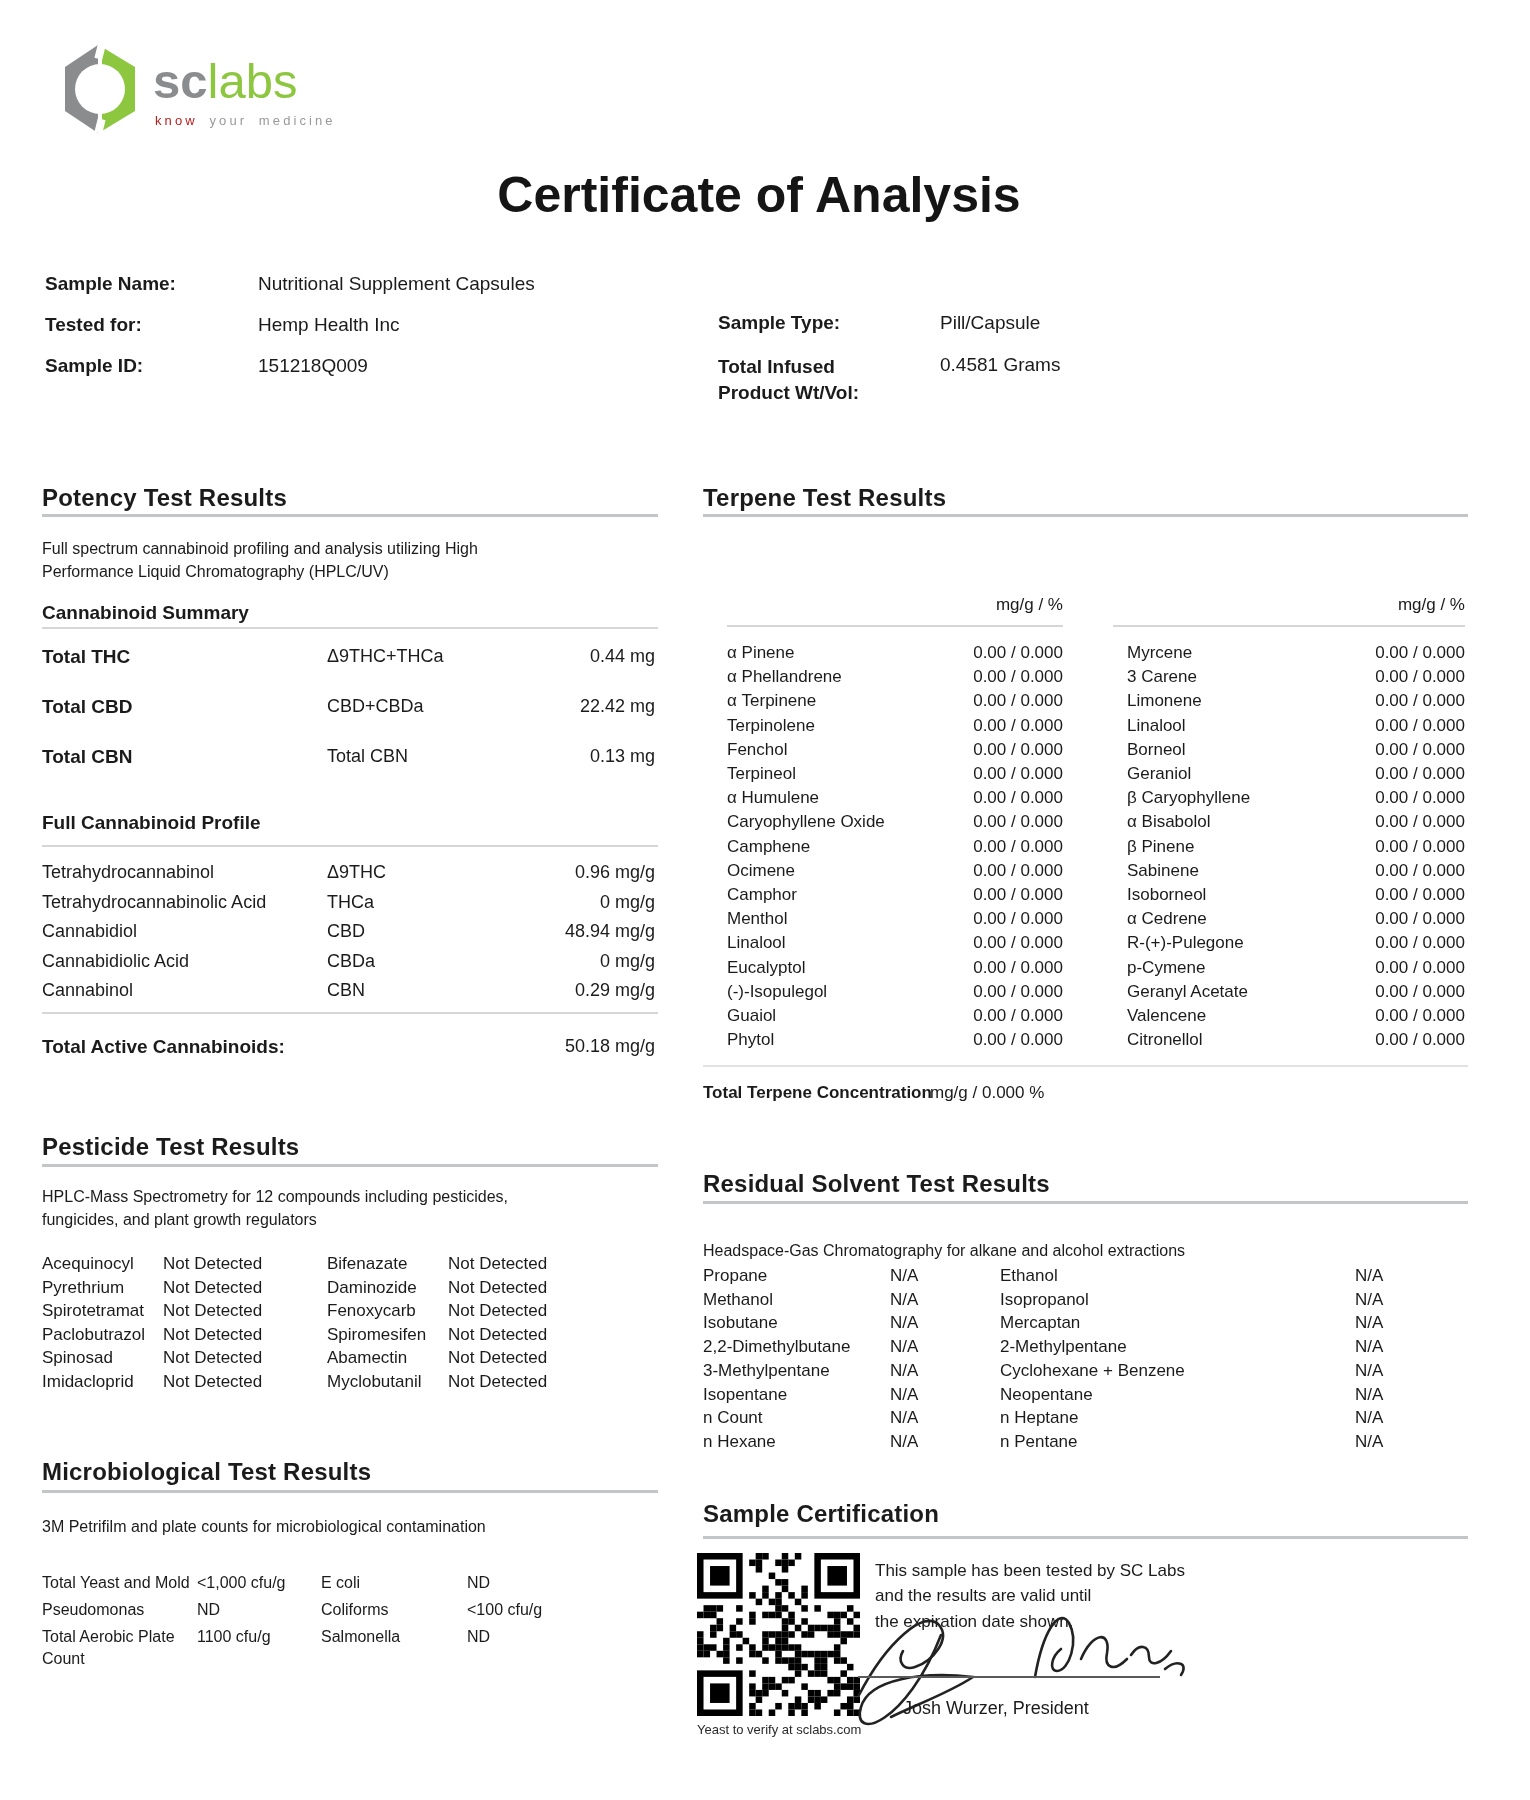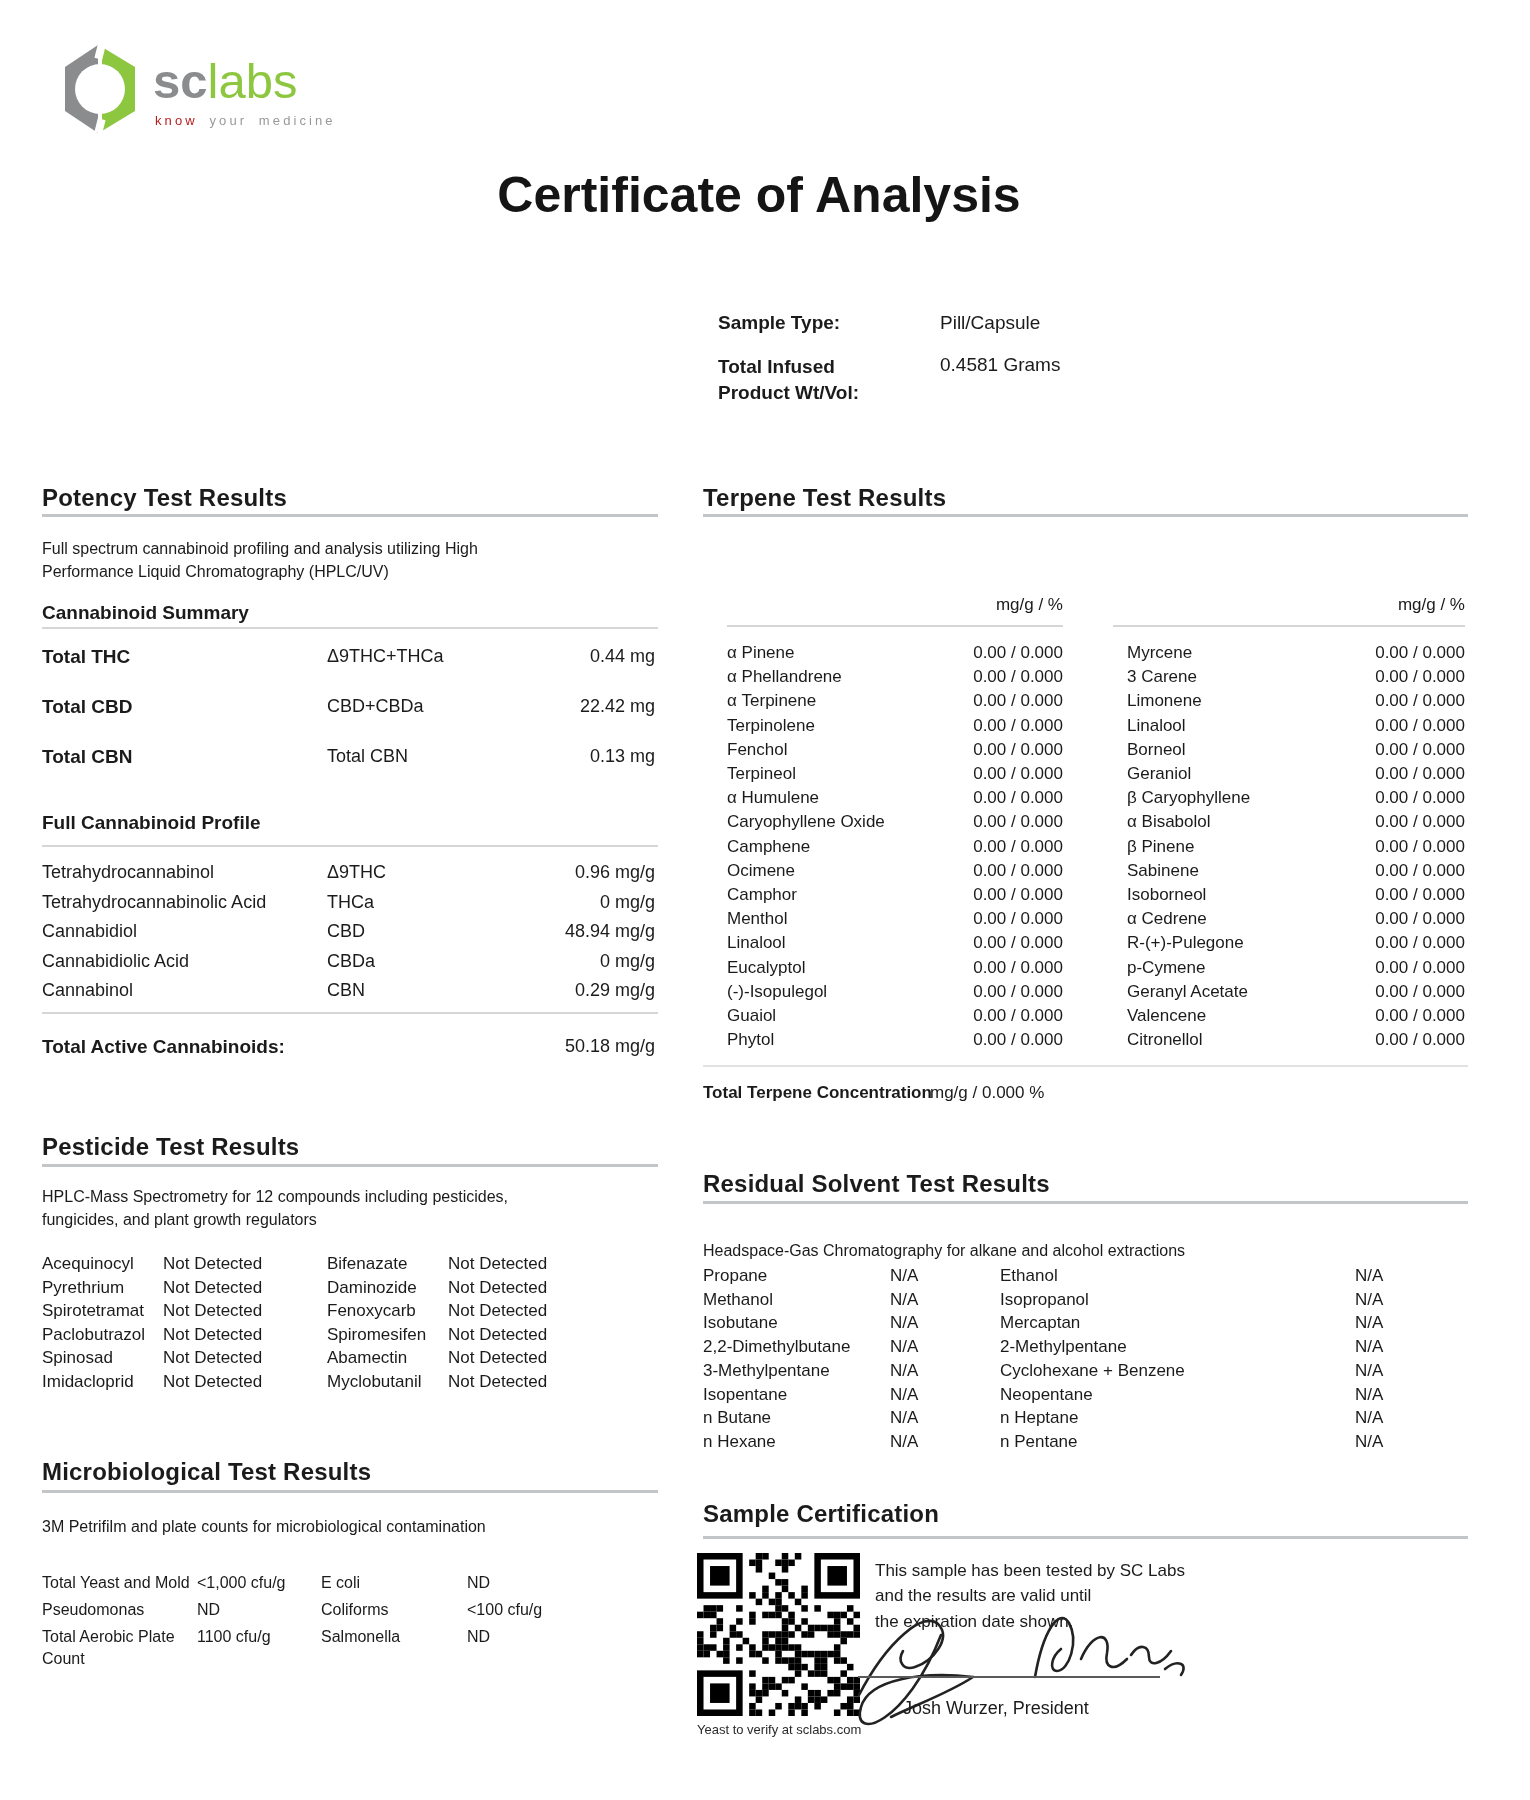--- a/index.html
+++ b/index.html
@@ -64,20 +64,35 @@
       <span class="logo-sc">sc</span><span class="logo-labs">labs</span>
     </div>
     <div class="abs tagline" style="left:90px;top:68px;">
       <span class="tag-accent">know</span>
       <span>your medicine</span>
     </div>
   </div>
 
   <div class="abs title" style="left:0;top:166px;width:1470px;padding-left:24px;">Certificate of Analysis</div>
 
+  <div class="abs si-grid" style="left:45px;top:273px;width:620px;">
+
+  <div style="display:contents;">
+      <span class="si-label">Sample Name:</span>
+      <span>Nutritional Supplement Capsules</span>
+    </div>
+      <div style="display:contents;">
+      <span class="si-label">Tested for:</span>
+      <span>Hemp Health Inc</span>
+    </div>
+      <div style="display:contents;">
+      <span class="si-label">Sample ID:</span>
+      <span>151218Q009</span>
+    </div>
+    </div>
 
   <span class="abs si-label" style="left:718px;top:312px;font-size:19px;">Sample Type:</span>
   <span class="abs" style="left:940px;top:312px;font-size:19px;">Pill/Capsule</span>
   <span class="abs si-label" style="left:718px;top:354px;width:168px;font-size:19px;line-height:26px;display:inline-block;">Total Infused Product Wt/Vol:</span>
   <span class="abs" style="left:940px;top:354px;font-size:19px;">0.4581 Grams</span>
 
   <div class="abs h-section" style="left:42px;top:484px;">Potency Test Results</div>
   <div class="abs rule3" style="left:42px;top:514px;width:616px;"></div>
   <div class="abs" style="left:42px;top:537px;">
 
@@ -381,21 +396,21 @@
     </div>
       <div class="prow">
       <span>3-Methylpentane</span>
       <span>N/A</span>
     </div>
       <div class="prow">
       <span>Isopentane</span>
       <span>N/A</span>
     </div>
       <div class="prow">
-      <span>n Butane</span>
+      <span>n Count</span>
       <span>N/A</span>
     </div>
       <div class="prow">
       <span>n Hexane</span>
       <span>N/A</span>
     </div>
     </div>
   <div class="abs sv-grid2" style="left:1000px;top:1264px;width:430px;">
 
   <div class="prow">

